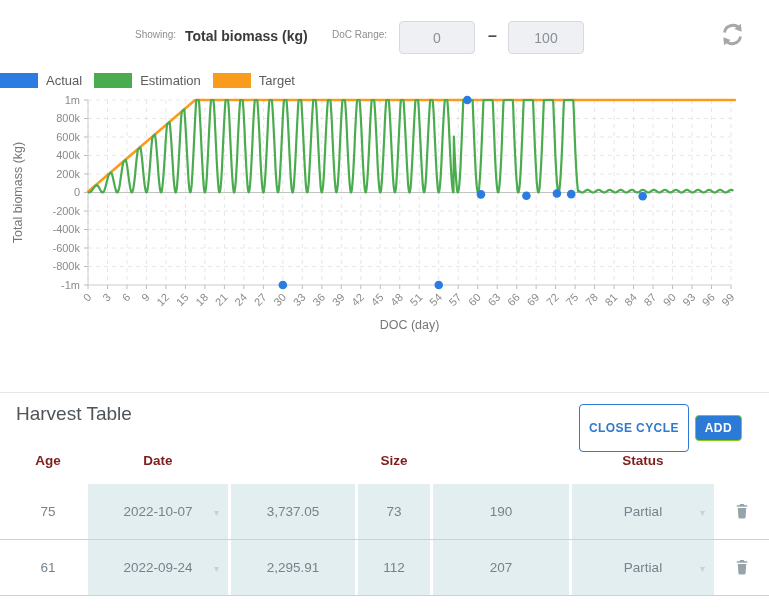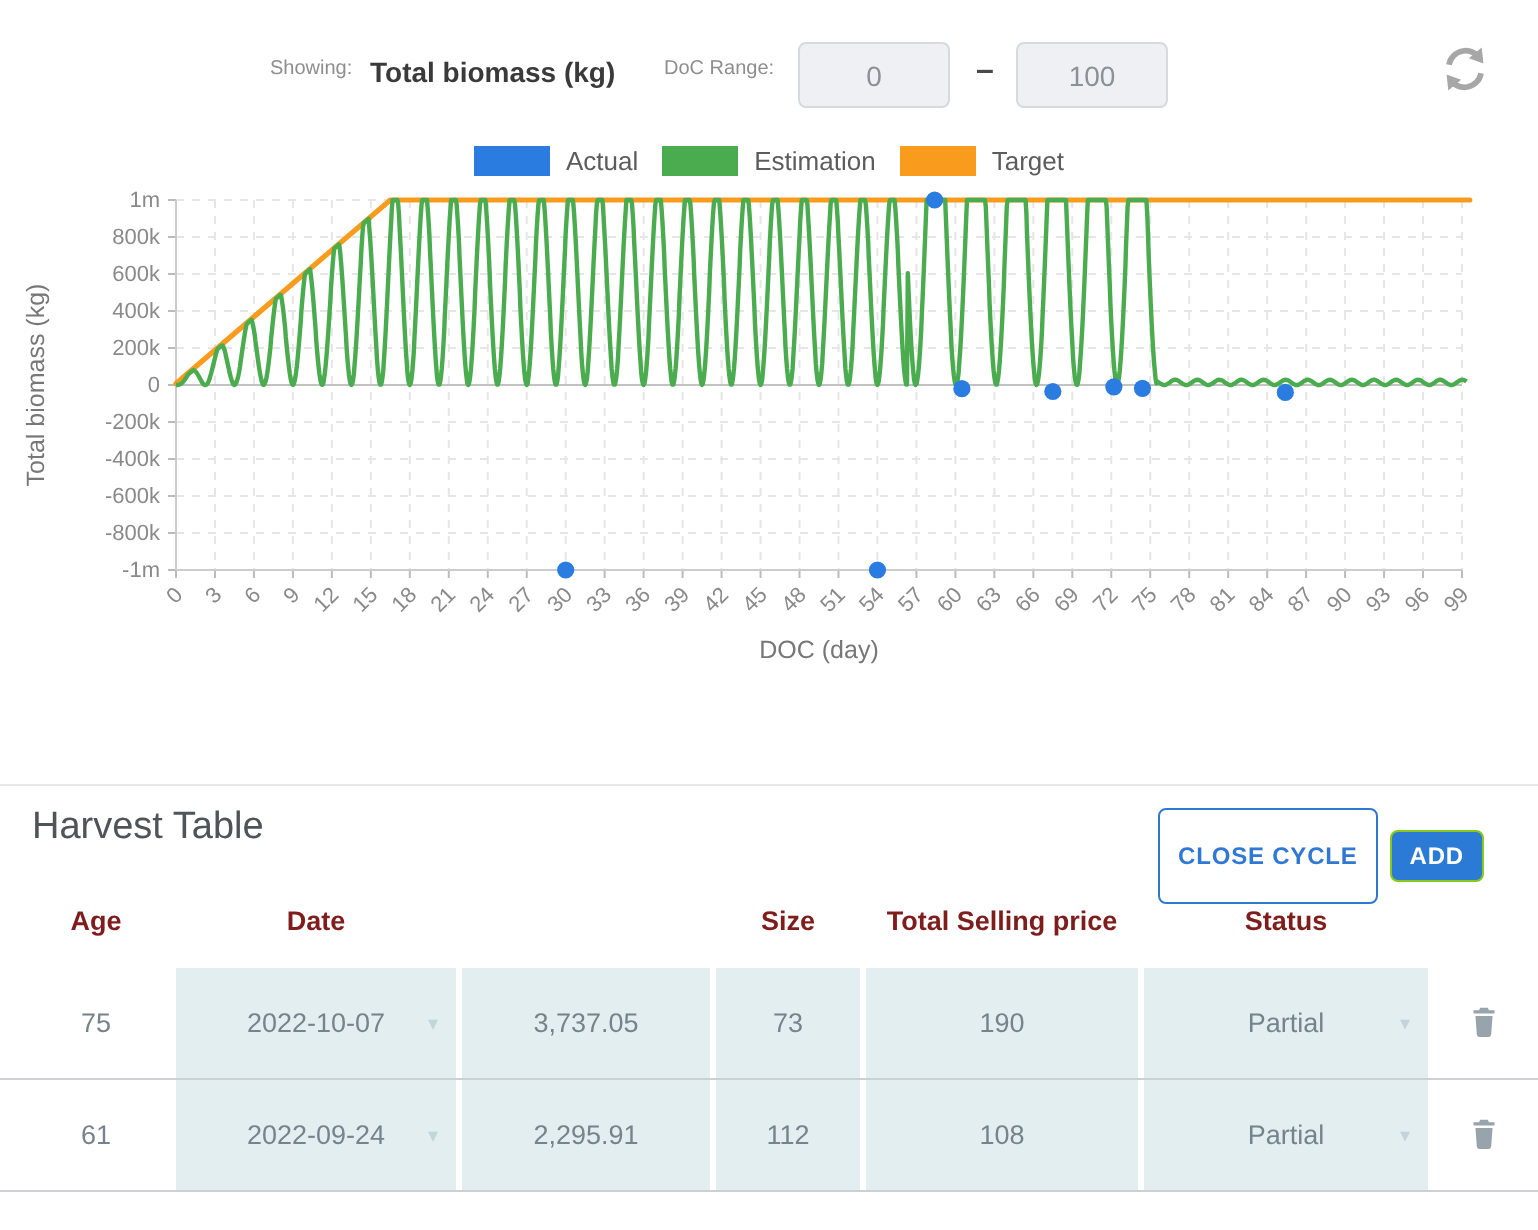--- a/index.html
+++ b/index.html
@@ -9,21 +9,21 @@
   
   .tb-label{position:absolute;font-size:10px;color:#8e8e8e;}
   .tb-value{position:absolute;font-size:14px;font-weight:bold;color:#3a3a3a;}
   .doc-input{position:absolute;width:70px;height:29px;background:#eef0f3;border:1px solid #d6dade;
              border-radius:4px;text-align:center;font-size:14px;color:#8a9097;outline:none;
              font-family:"Liberation Sans",sans-serif;}
   .dash{position:absolute;font-size:16px;font-weight:bold;color:#4a4a4a;}
   .refresh{position:absolute;left:719px;top:21px;width:27px;height:27px;cursor:pointer;}
 
   
-  .legend{position:absolute;top:73px;left:0;right:0;display:flex;justify-content:center;
+  .legend{position:absolute;top:73px;left:0;right:0;display:flex;
           align-items:center;gap:12px;}
   .legend-item{display:flex;align-items:center;gap:8px;}
   .legend-swatch{width:38px;height:15px;display:inline-block;}
   .legend-label{font-size:13px;color:#5c5c5c;}
   #chart{position:absolute;top:92px;left:0;}
   #chart text.tick{font-size:11px;fill:#8a8a8a;font-family:"Liberation Sans",sans-serif;}
   #chart text.axis-title{font-size:12.5px;fill:#777;font-family:"Liberation Sans",sans-serif;}
 
   
   .section-divider{position:absolute;left:0;right:0;top:392px;border-top:1px solid #e7e7e7;}
@@ -242,21 +242,20 @@
   <div class="hdr-btns">
     <button class="btn-outline">CLOSE CYCLE</button>
     <button class="btn-solid">ADD</button>
   </div>
 
   <div class="htable">
     <div class="hrow head-row">
       <div class="c col-age">Age</div>
       <div class="c col-date">Date</div>
       <div class="c col-size">Size</div>
-      <div class="c col-tsp">Total Selling price</div>
       <div class="c col-status">Status</div>
     </div>
     <div id="rows">
     <div class="hrow data-row">
       <div class="c col-age">
             <span class="val">75</span>
           </div>
       <div class="c teal col-date">
         <span class="val">2022-10-07</span>
             <span class="caret">▾</span>
@@ -292,21 +291,21 @@
         <span class="val">2022-09-24</span>
             <span class="caret">▾</span>
       </div>
       <div class="c teal col-harvest">
             <span class="val">2,295.91</span>
           </div>
       <div class="c teal col-size">
             <span class="val">112</span>
           </div>
       <div class="c teal col-tsp">
-            <span class="val">108</span>
+            <span class="val">207</span>
           </div>
       <div class="c teal col-status">
         <span class="val">Partial</span>
             <span class="caret">▾</span>
       </div>
       <div class="c col-del">
         <button class="trash-btn">
           <svg viewBox="0 0 24 24">
             <path d="M9.5 2.5h5l.8 1.7H19v2.2H5V4.2h3.7l.8-1.7z"></path>
             <path d="M6.3 8h11.4l-.9 12.3a1.9 1.9 0 0 1-1.9 1.7H9.1a1.9 1.9 0 0 1-1.9-1.7L6.3 8z"></path>

